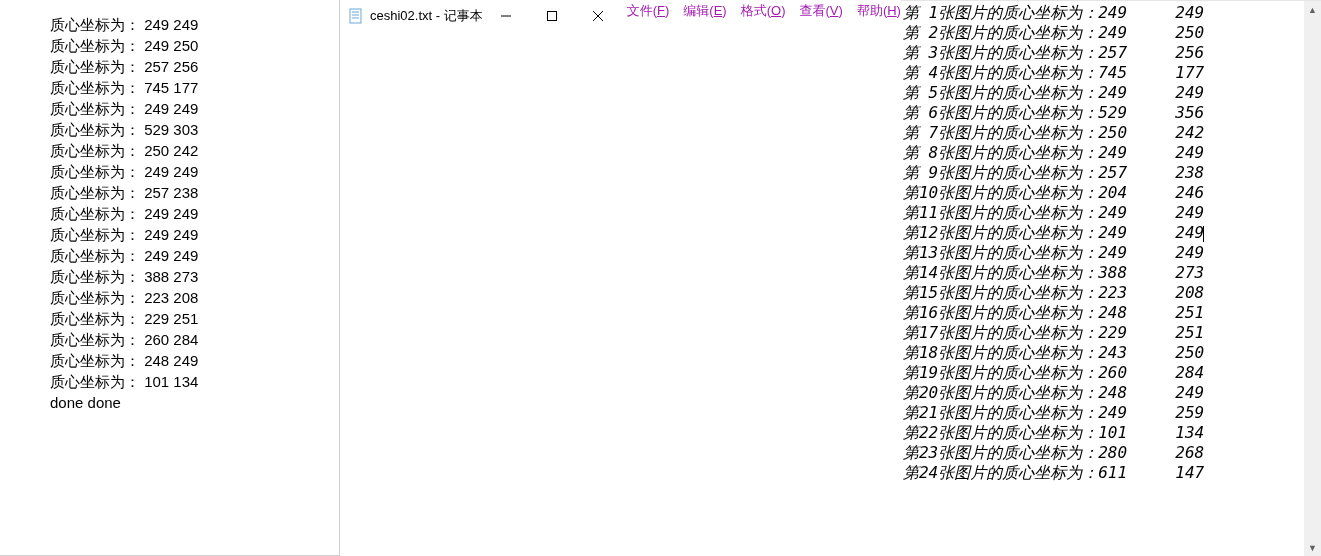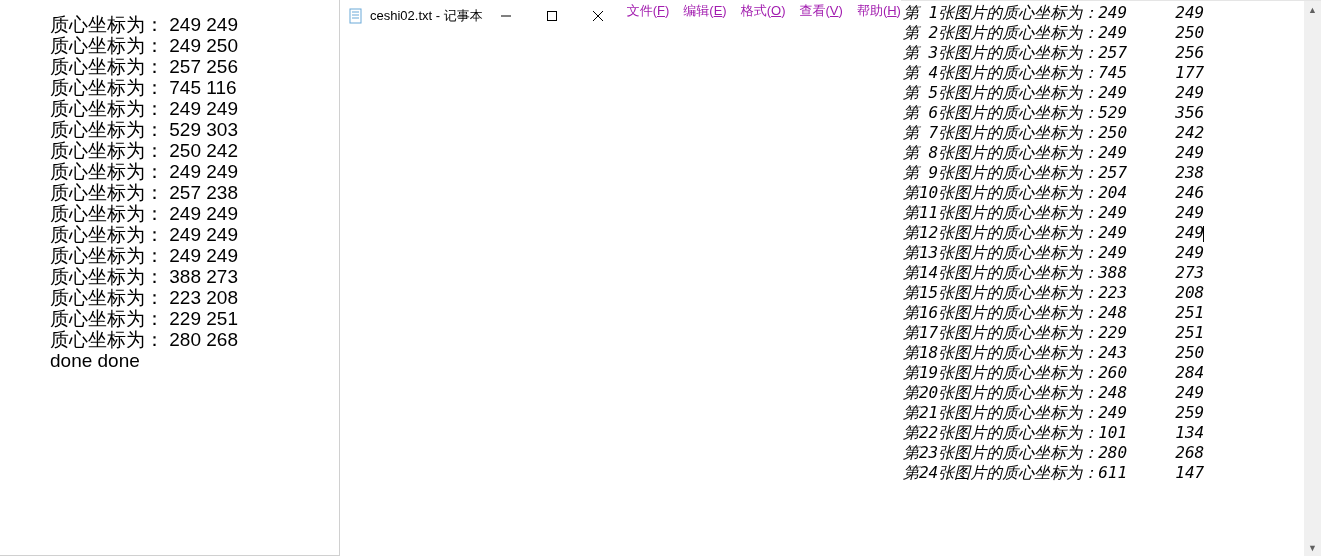--- a/index.html
+++ b/index.html
@@ -13,21 +13,21 @@
     display: flex;
   }
   .left-panel {
     width: 340px;
     height: 556px;
     background: #fff;
     border-right: 1px solid #d0d0d0;
     border-bottom: 1px solid #d0d0d0;
     padding: 14px 0 0 50px;
     line-height: 21px;
-    font-size: 19px;
+    font-size: 15px;
     color: #000;
     overflow: hidden;
   }
   .left-panel .row { white-space: pre; }
   .notepad {
     flex: 1;
     height: 556px;
     background: #fff;
     display: flex;
     flex-direction: row;
@@ -110,33 +110,35 @@
     margin-left: -1px;
   }
 </style>
 </head>
 <body>
 
 <div class="left-panel" id="left-panel">
     <div class="row">质心坐标为： 249 249</div>
     <div class="row">质心坐标为： 249 250</div>
     <div class="row">质心坐标为： 257 256</div>
-    <div class="row">质心坐标为： 745 116</div>
+    <div class="row">质心坐标为： 745 177</div>
     <div class="row">质心坐标为： 249 249</div>
     <div class="row">质心坐标为： 529 303</div>
     <div class="row">质心坐标为： 250 242</div>
     <div class="row">质心坐标为： 249 249</div>
     <div class="row">质心坐标为： 257 238</div>
     <div class="row">质心坐标为： 249 249</div>
     <div class="row">质心坐标为： 249 249</div>
     <div class="row">质心坐标为： 249 249</div>
     <div class="row">质心坐标为： 388 273</div>
     <div class="row">质心坐标为： 223 208</div>
     <div class="row">质心坐标为： 229 251</div>
-    <div class="row">质心坐标为： 280 268</div>
+    <div class="row">质心坐标为： 260 284</div>
+    <div class="row">质心坐标为： 248 249</div>
+    <div class="row">质心坐标为： 101 134</div>
     <div class="row">done done</div>
   </div>
 
 <div class="notepad">
   <div class="titlebar">
     <span class="title-icon">
       <svg width="16" height="16" viewBox="0 0 16 16">
         <rect x="2" y="1" width="11" height="14" fill="#fff" stroke="#6aa9d8" stroke-width="1"></rect>
         <line x1="4" y1="4" x2="11" y2="4" stroke="#6aa9d8" stroke-width="1"></line>
         <line x1="4" y1="7" x2="11" y2="7" stroke="#6aa9d8" stroke-width="1"></line>

